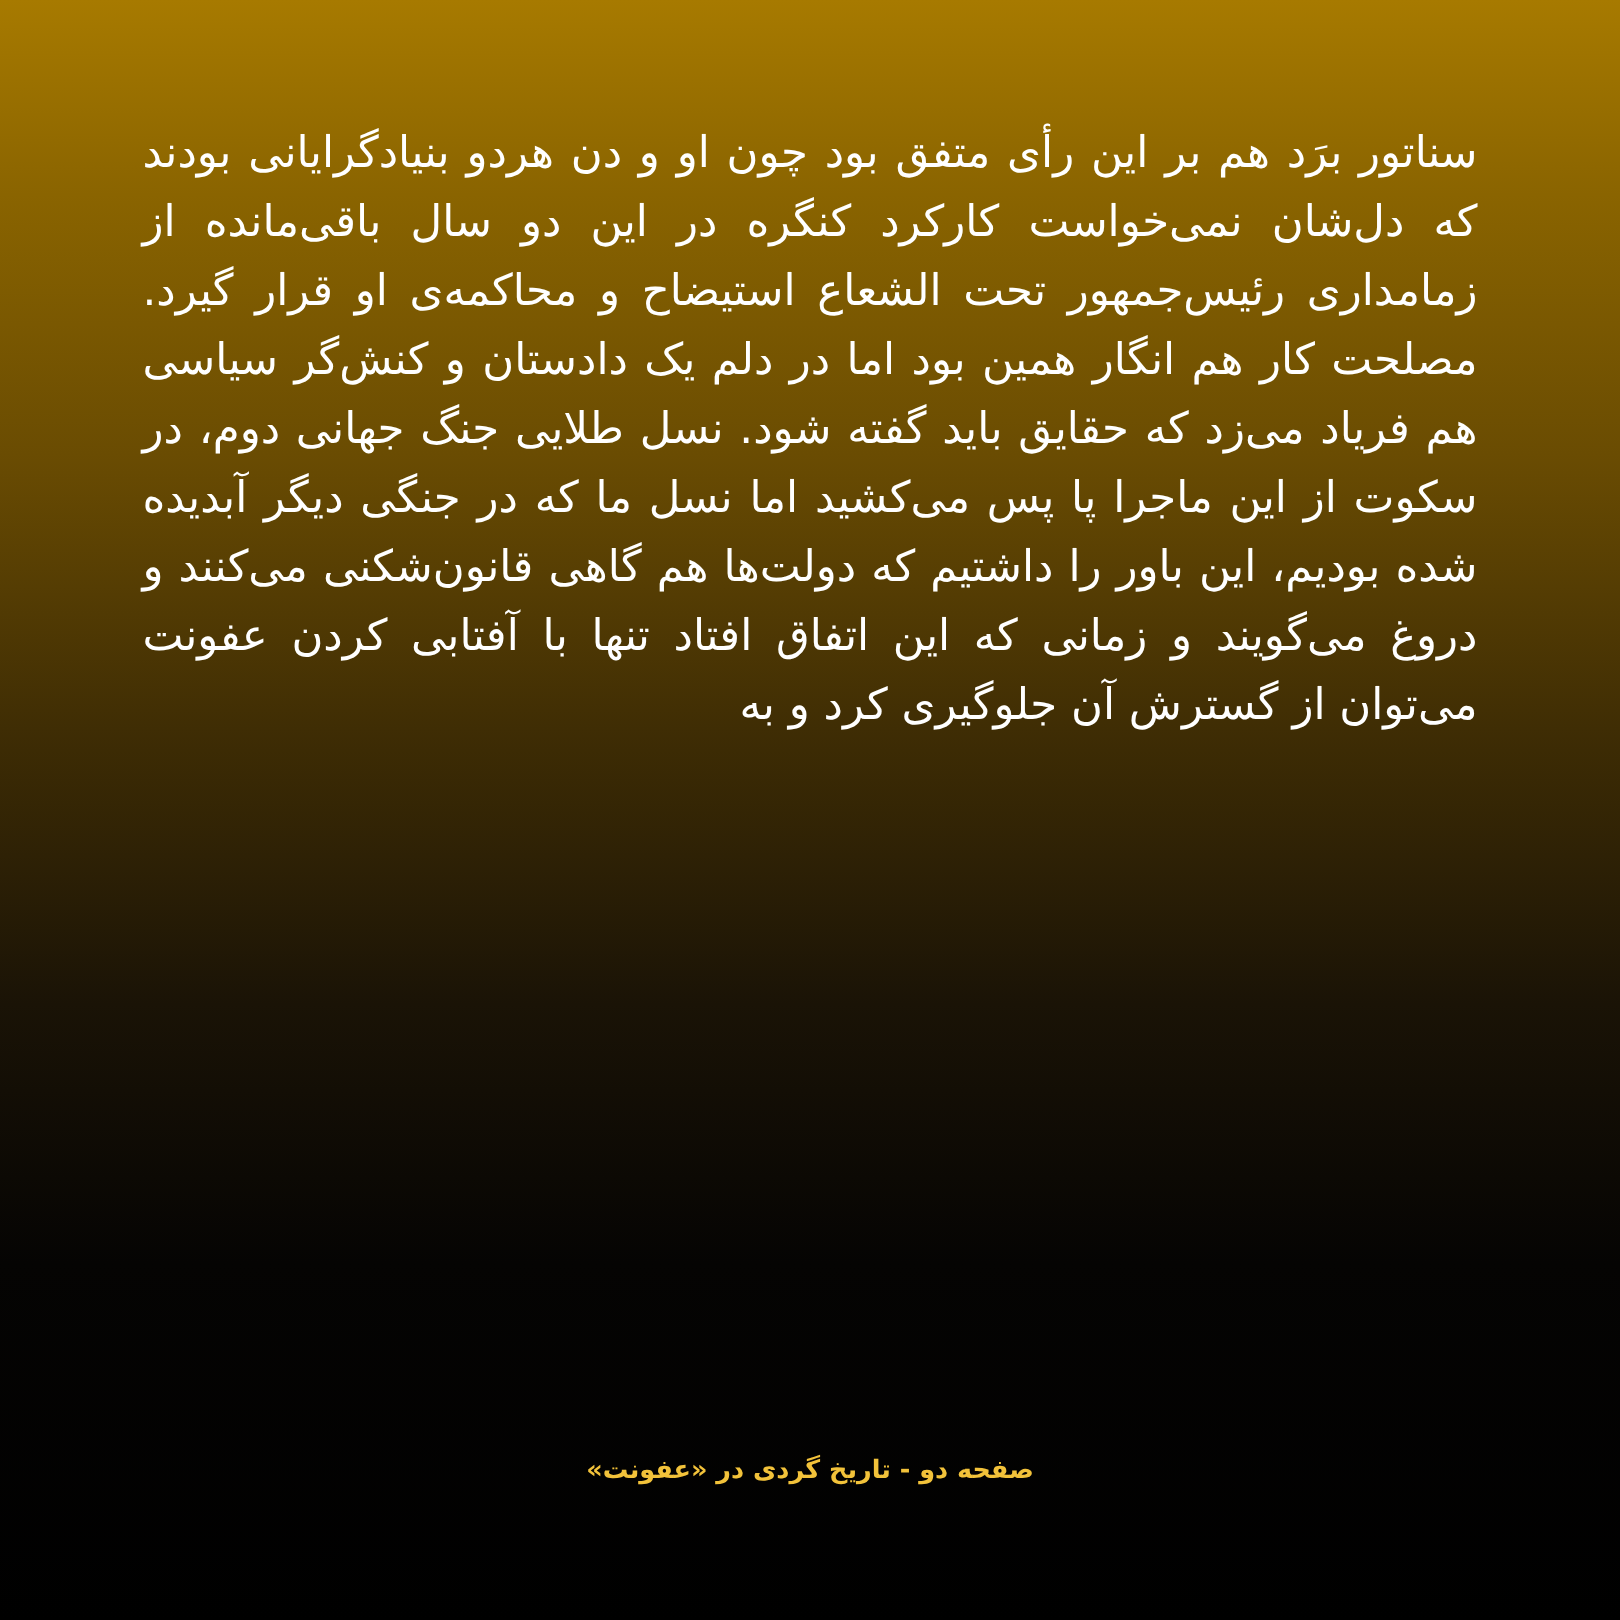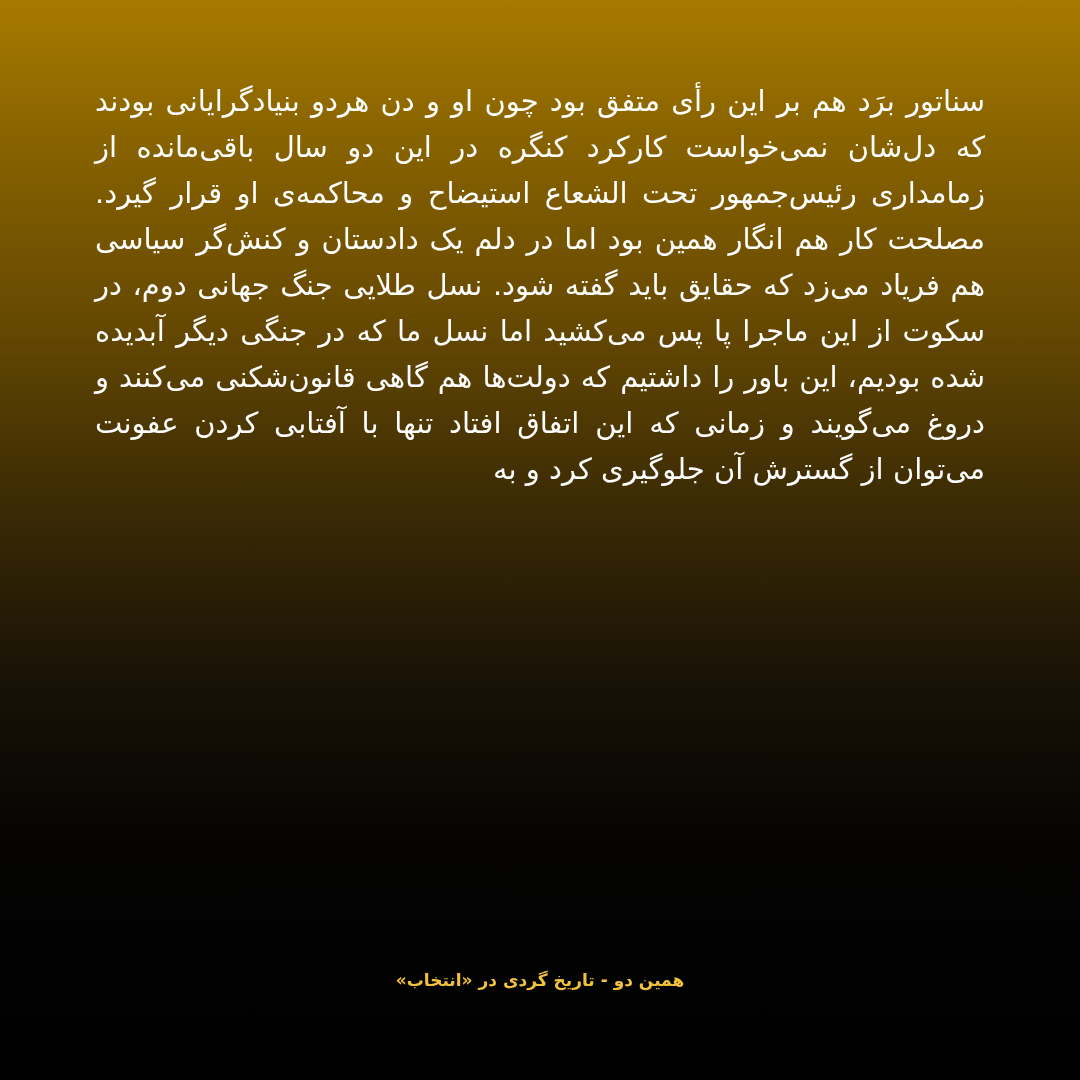--- a/index.html
+++ b/index.html
@@ -33,13 +33,13 @@
       font-weight: bold;
     }
   </style>
 </head>
 <body>
 
 <div class="content">
   <p class="para">سناتور برَد هم بر این رأی متفق بود چون او و دن هردو بنیادگرایانی بودند که دل‌شان نمی‌خواست کارکرد کنگره در این دو سال باقی‌مانده از زمامداری رئیس‌جمهور تحت الشعاع استیضاح و محاکمه‌ی او قرار گیرد. مصلحت کار هم انگار همین بود اما در دلم یک دادستان و کنش‌گر سیاسی هم فریاد می‌زد که حقایق باید گفته شود. نسل طلایی جنگ جهانی دوم، در سکوت از این ماجرا پا پس می‌کشید اما نسل ما که در جنگی دیگر آبدیده شده بودیم، این باور را داشتیم که دولت‌ها هم گاهی قانون‌شکنی می‌کنند و دروغ می‌گویند و زمانی که این اتفاق افتاد تنها با آفتابی کردن عفونت می‌توان از گسترش آن جلوگیری کرد و به</p>
 </div>
 
-<div class="footer">همین دو - تاریخ گردی در «انتخاب»</div>
+<div class="footer">صفحه دو - تاریخ گردی در «عفونت»</div>
 
 </body></html>

